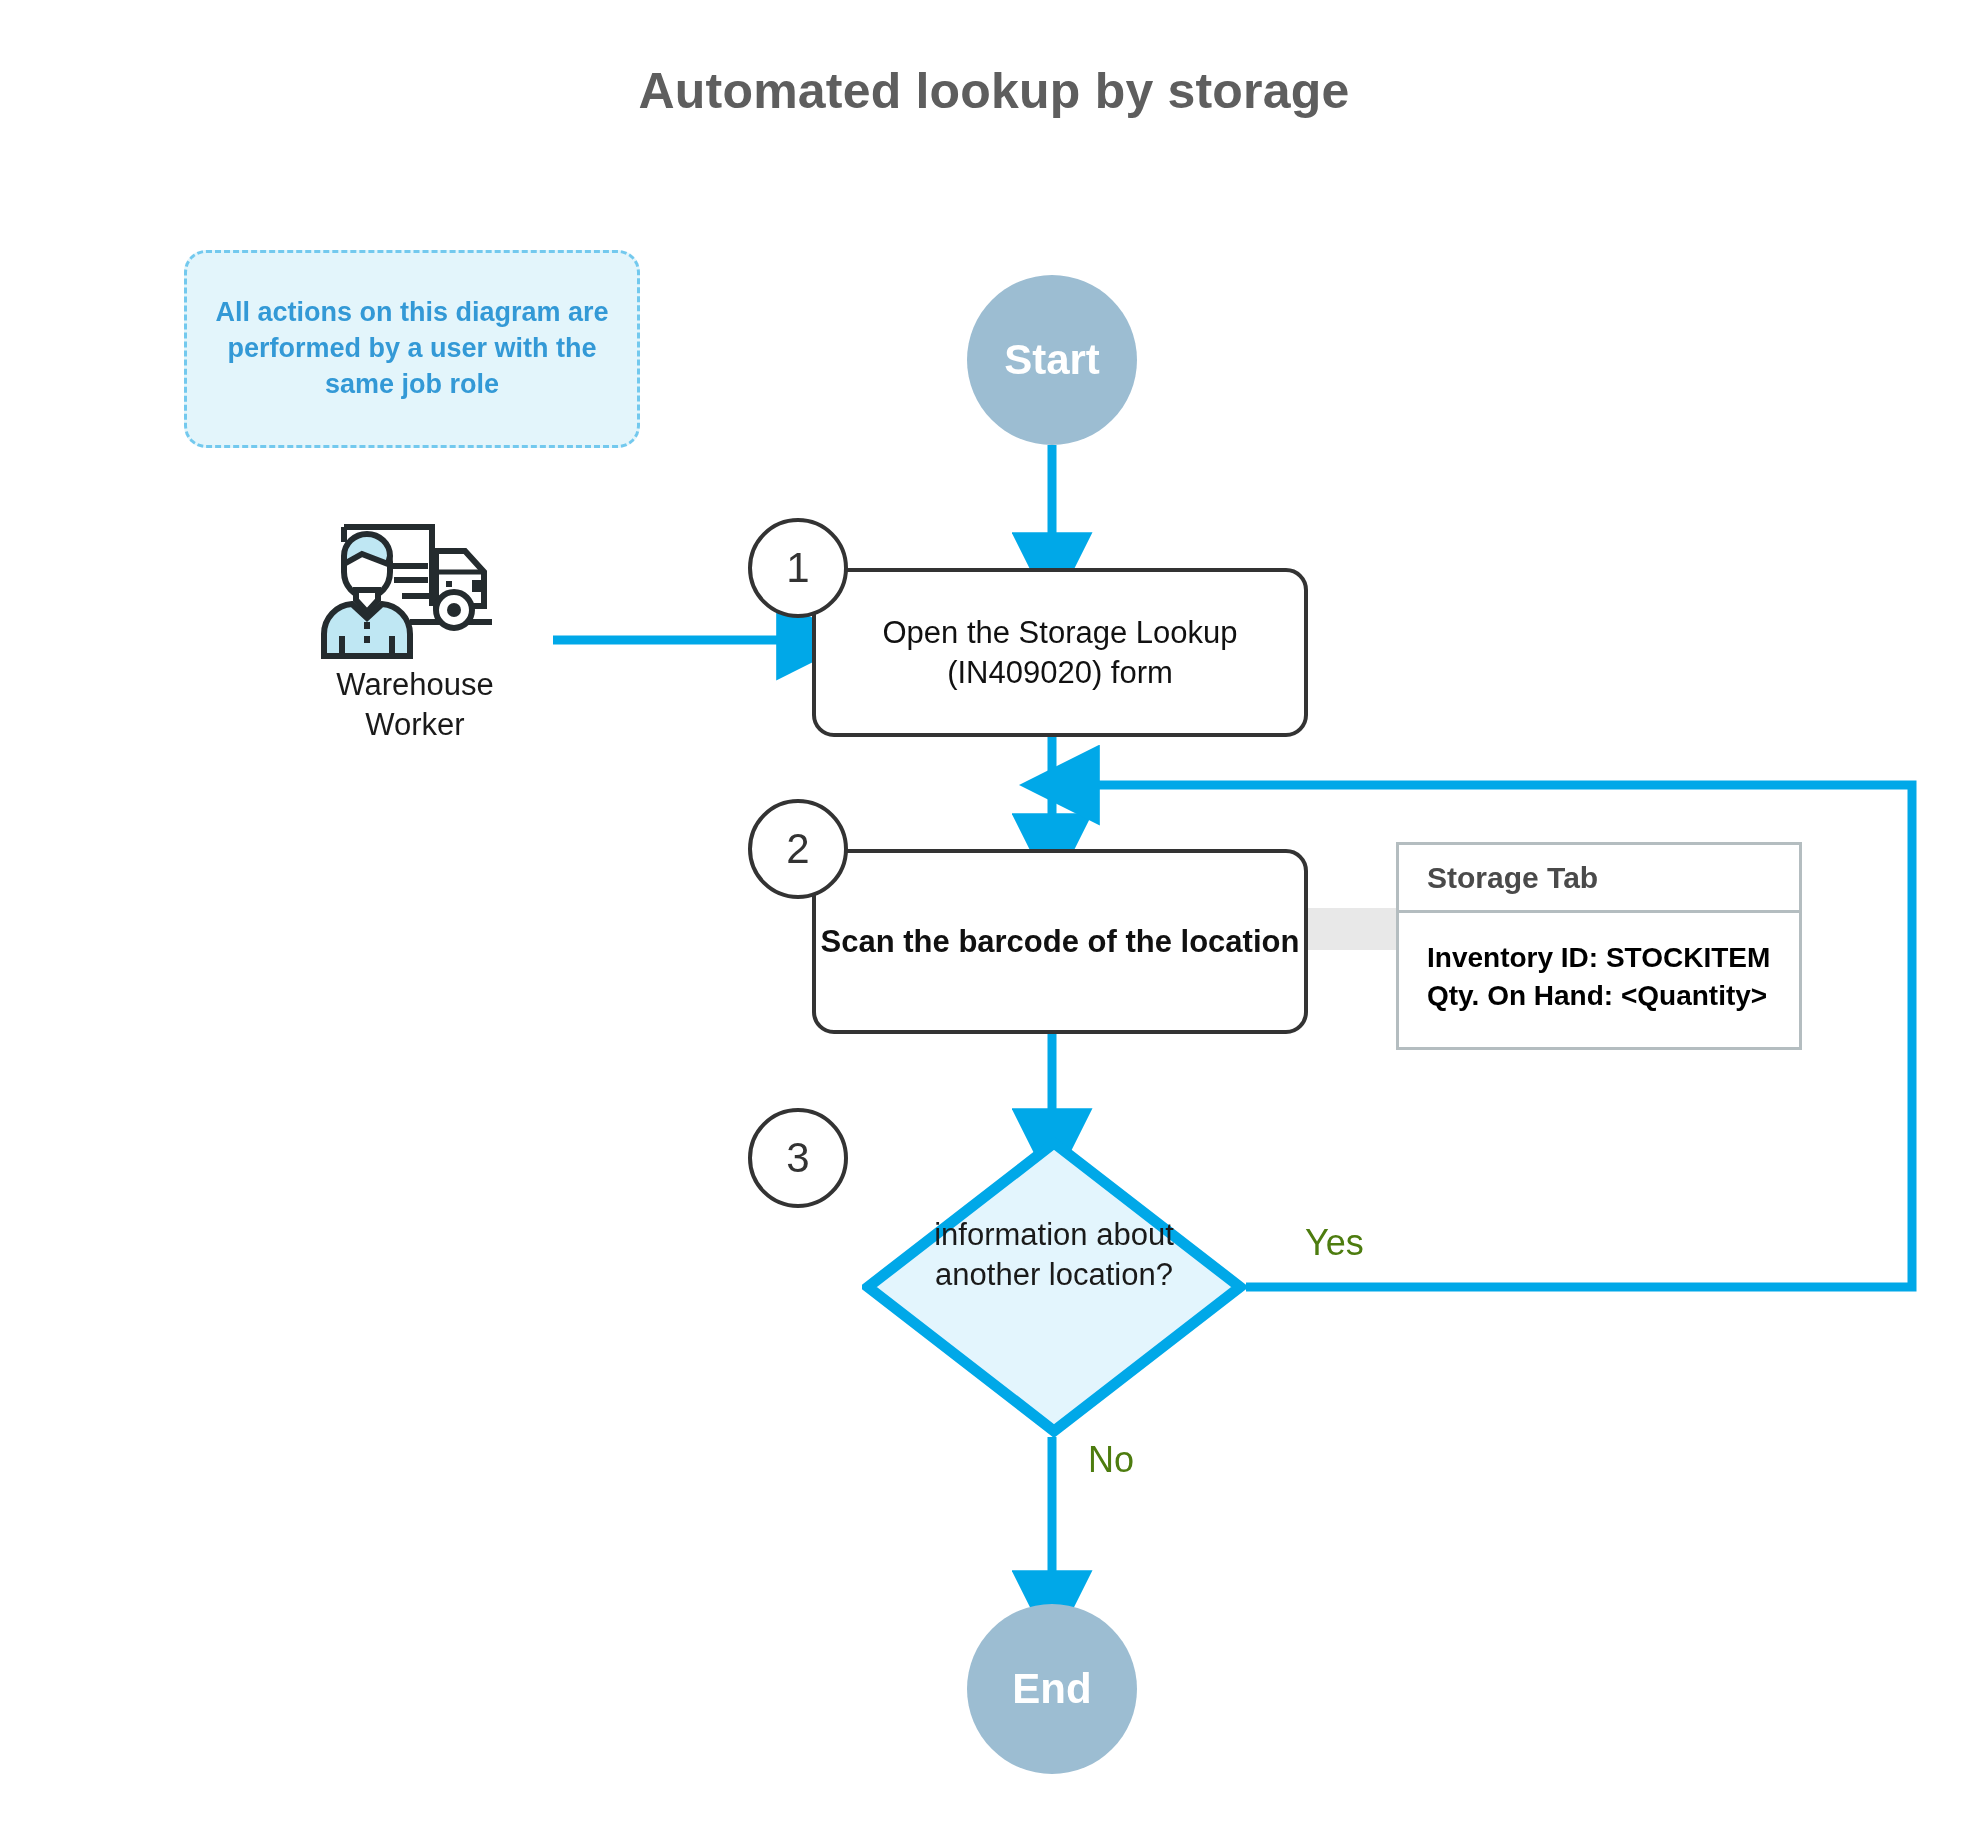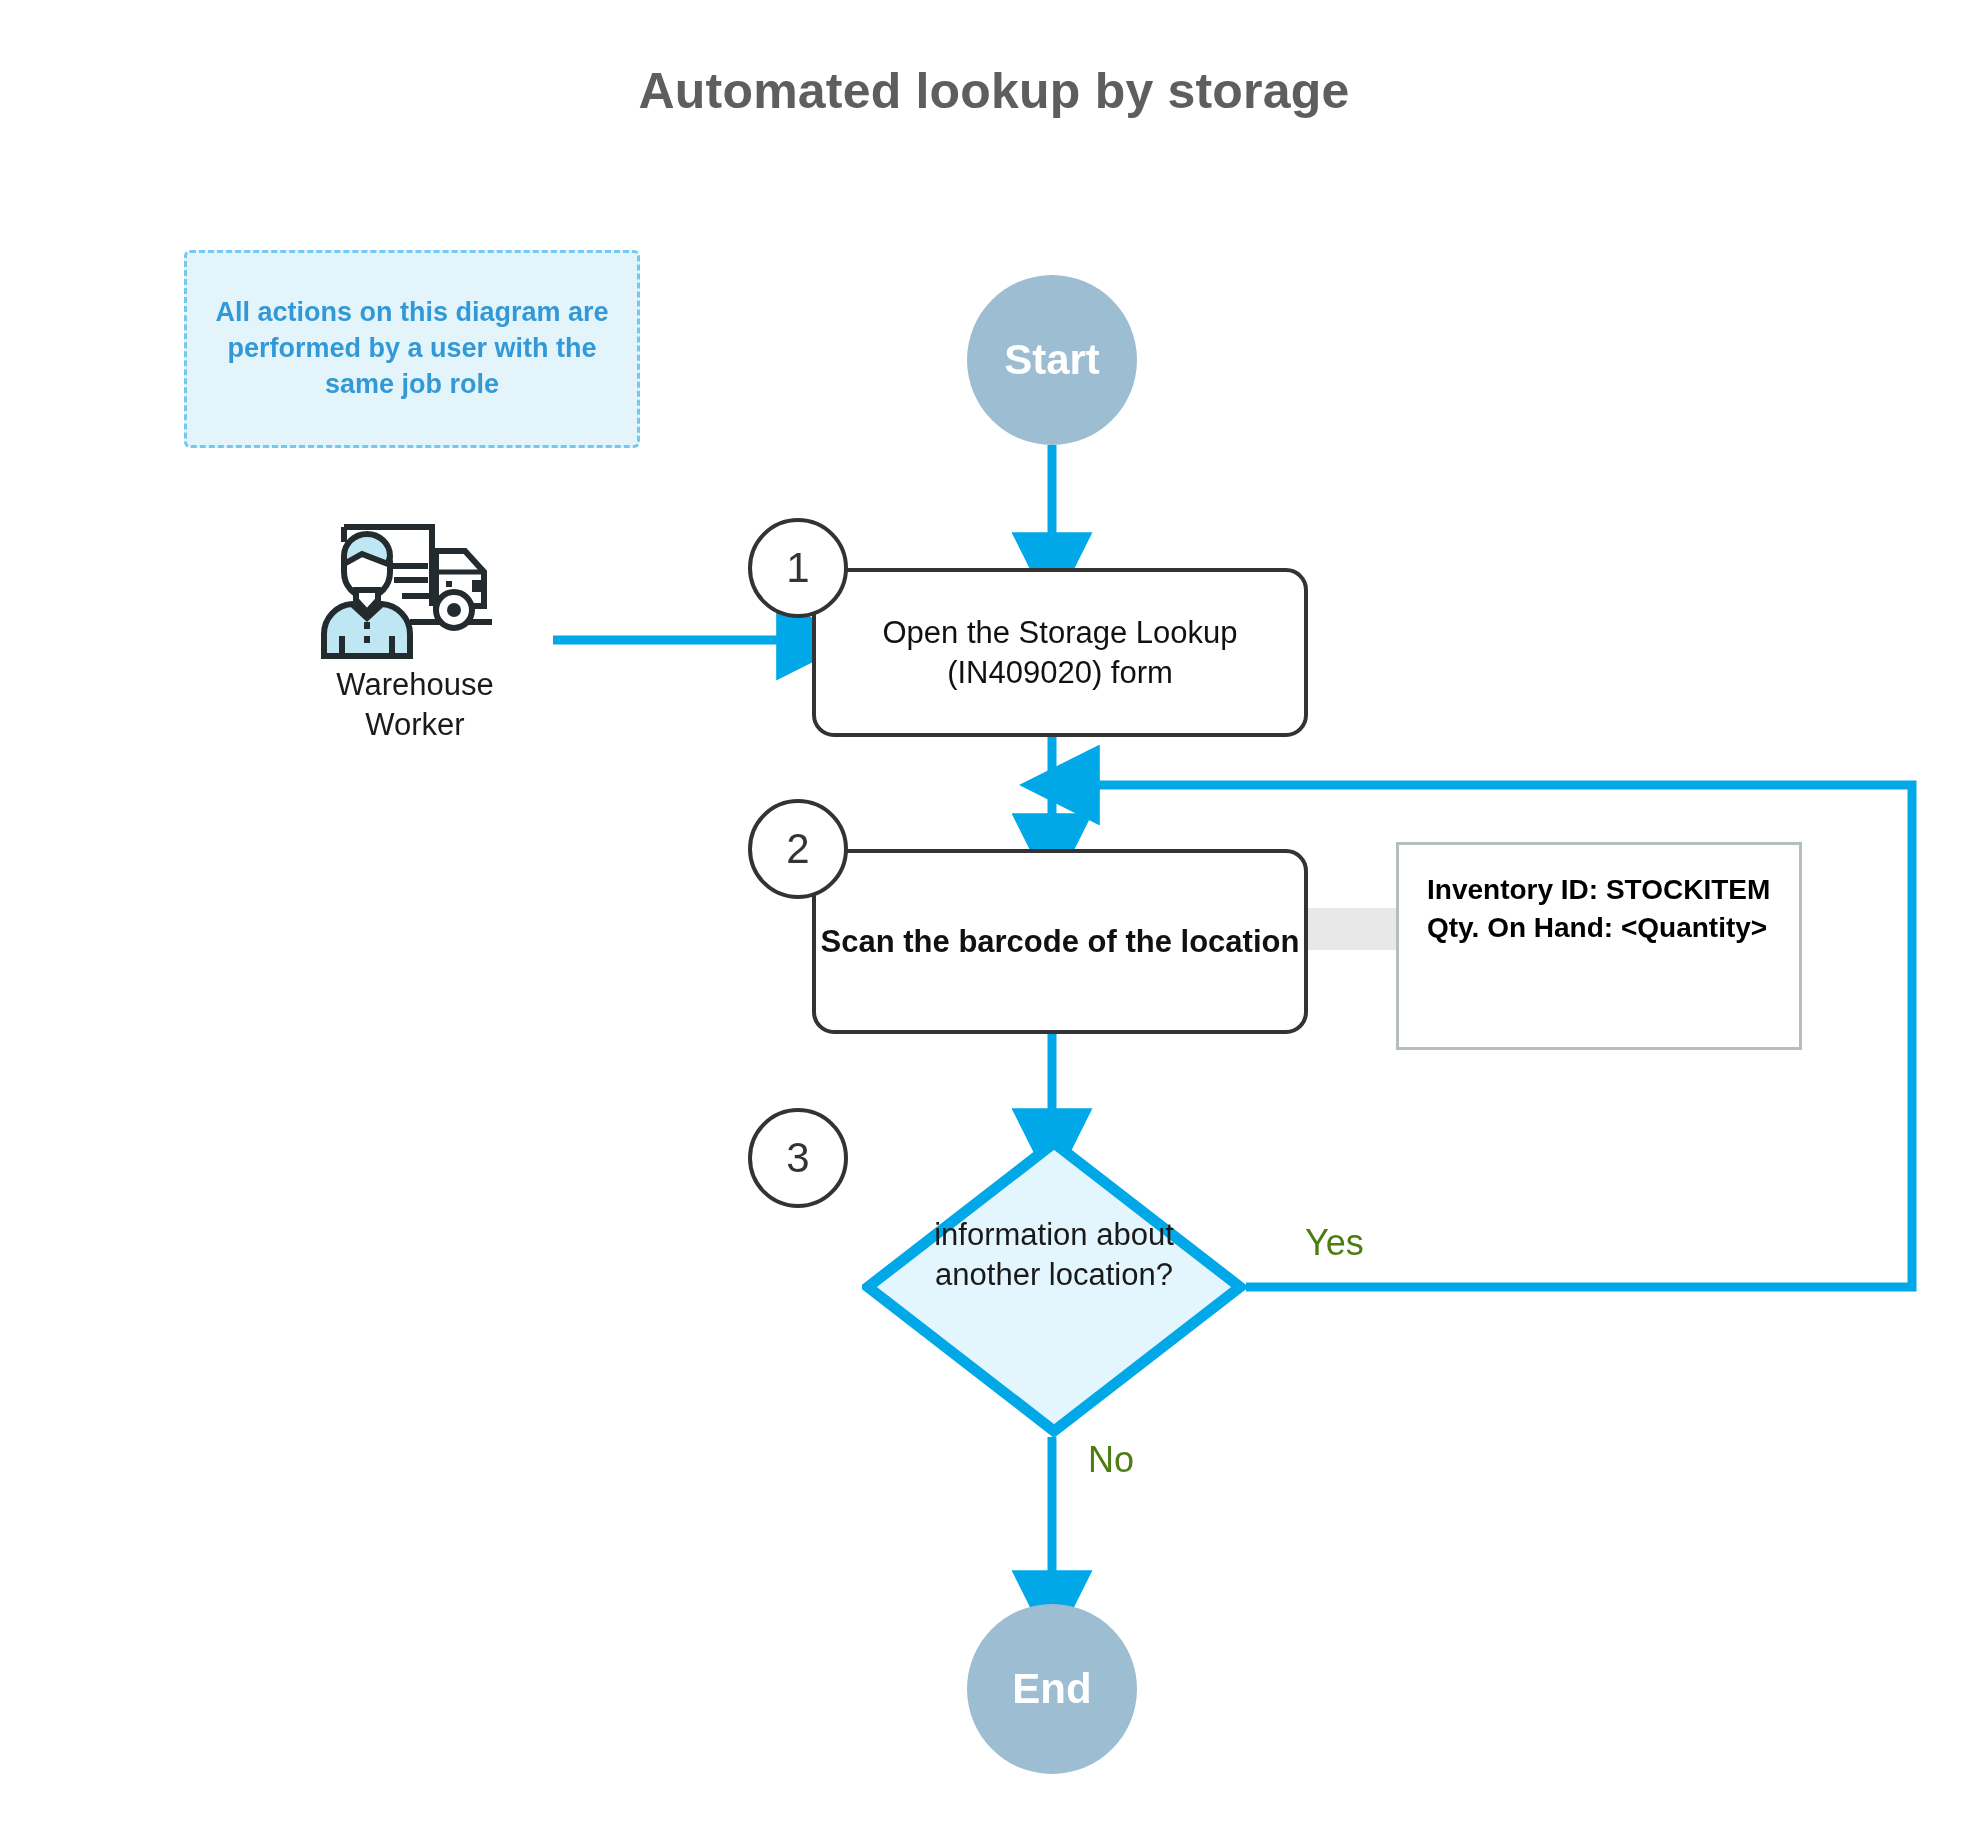--- a/index.html
+++ b/index.html
@@ -42,21 +42,21 @@
   
   .note-box {
     position: absolute;
     left: 184px;
     top: 250px;
     width: 456px;
     height: 198px;
     box-sizing: border-box;
     background: #e3f5fb;
     border: 3px dashed #73c9ee;
-    border-radius: 6px;
+    border-radius: 22px;
     display: flex;
     align-items: center;
     justify-content: flex-end;
   }
   .note-text {
     font-size: 27px;
     font-weight: bold;
     line-height: 1.33;
     color: #3399d6;
     text-align: center;
@@ -301,20 +301,21 @@
   </div>
   <div class="step-badge" id="badge-1">1</div>
 
   <div class="process-box" id="step2-box">
     <div class="box-text">Scan the barcode of the location</div>
   </div>
   <div class="step-badge" id="badge-2">2</div>
 
   <div id="annotation-connector"></div>
   <div id="storage-panel">
+    <div class="panel-header">Storage Tab</div>
     <div class="panel-body">
       <div>Inventory ID: STOCKITEM</div>
       <div>Qty. On Hand: &lt;Quantity&gt;</div>
     </div>
   </div>
 
   <div class="step-badge" id="badge-3">3</div>
   <div id="decision-node">
     <svg viewBox="0 0 384 300" xmlns="http://www.w3.org/2000/svg">
       <polygon points="192,6 378,150 192,294 6,150" fill="#e3f5fd" stroke="#00a8e8" stroke-width="11" stroke-linejoin="miter"></polygon>

